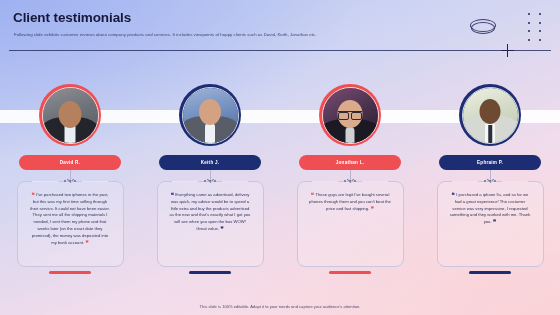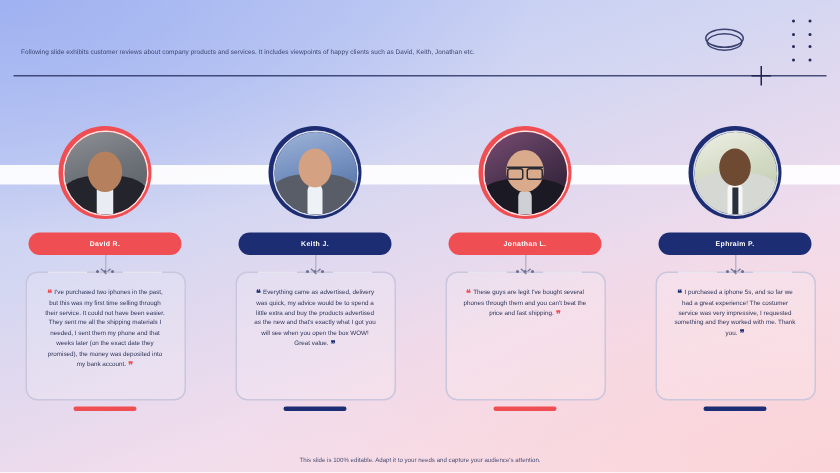--- a/index.html
+++ b/index.html
@@ -227,20 +227,21 @@
     position:absolute; left:0; bottom:6px; width:560px;
     text-align:center; font-size:4.1px; color:#4a4f77; z-index:5;
   }
 </style>
 </head>
 <body>
 
 <div class="slide">
 
   <div class="header">
+    <div class="title">Client testimonials</div>
     <div class="subtitle">Following slide exhibits customer reviews about company products and services. It includes viewpoints of happy clients such as David, Keith, Jonathan etc.</div>
   </div>
 
   <div class="ring-deco">
     <span class="e1"></span>
       <span class="e2"></span>
   </div>
 
   <div class="dot-grid">
     <i></i>

